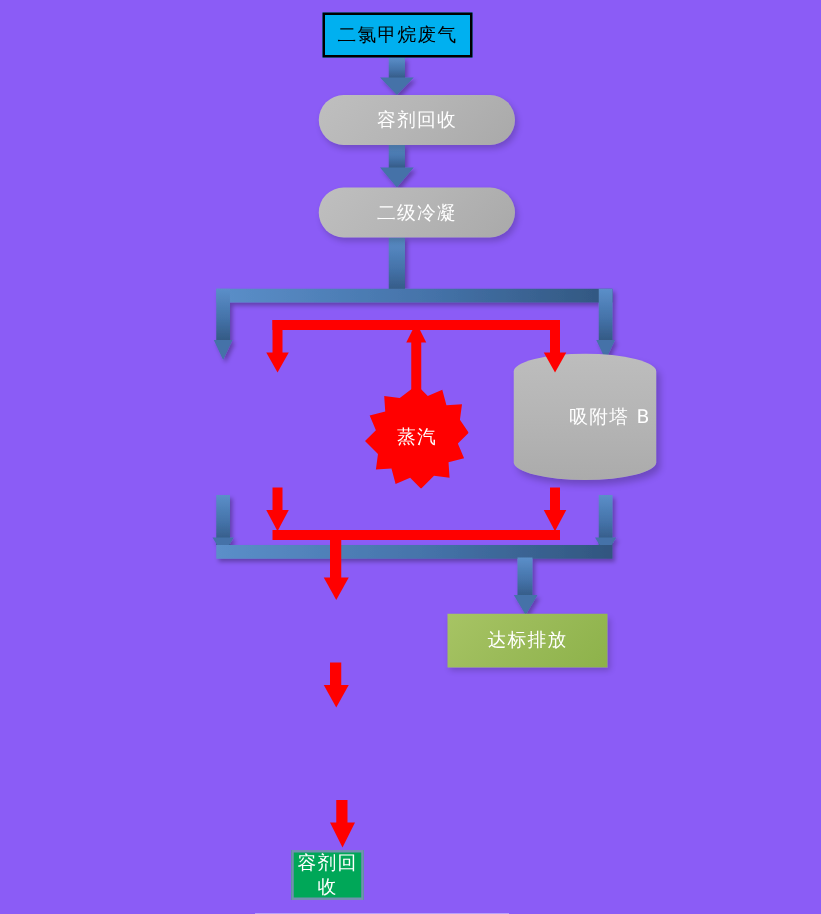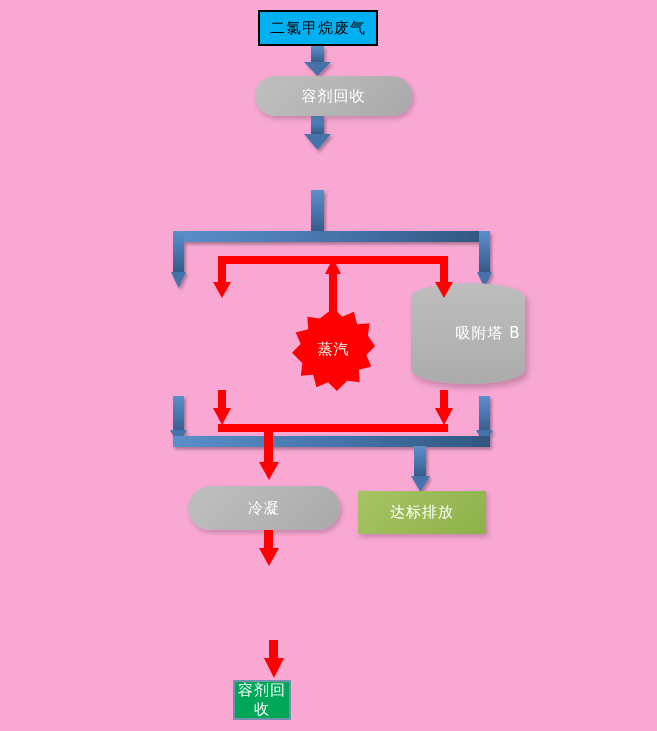--- a/index.html
+++ b/index.html
@@ -7,21 +7,21 @@
     padding: 0;
     background: #ffffff;
   }
   body {
     font-family: "DejaVu Sans", "Liberation Sans", sans-serif;
   }
   #canvas {
     position: relative;
     width: 657px;
     height: 731px;
-    background: #f9a8d4;
+    background: #8b5cf6;
     overflow: hidden;
   }
   .node {
     position: absolute;
     display: flex;
     align-items: center;
     justify-content: center;
     text-align: center;
     color: #ffffff;
     font-size: 15px;
@@ -174,33 +174,33 @@
   </svg>
 
   <div class="node node-source" style="left:258px; top:10px; width:120px; height:36px;">
     <span>二氯甲烷废气</span>
   </div>
 
   <div class="node node-stadium" style="left:255px; top:76px; width:157px; height:40px;">
     <span>容剂回收</span>
   </div>
 
+  <div class="node node-stadium" style="left:255px; top:150px; width:157px; height:40px;">
+    <span>二级冷凝</span>
+  </div>
 
 
   <div class="node node-star" style="left:292px; top:308px; width:83px; height:83px;">
     <span>蒸汽</span>
   </div>
 
   <div class="node node-cylinder" style="left:411px; top:283px; width:114px; height:101px;padding-left:40px;">
     <span>吸附塔 B</span>
   </div>
 
-  <div class="node node-stadium" style="left:188px; top:486px; width:152px; height:44px;">
-    <span>冷凝</span>
-  </div>
 
   <div class="node node-discharge" style="left:358px; top:491px; width:128px; height:43px;">
     <span>达标排放</span>
   </div>
 
 
   <div class="node node-recovery" style="left:233px; top:680px; width:58px; height:40px;">
     <span>容剂回收</span>
   </div>
 

